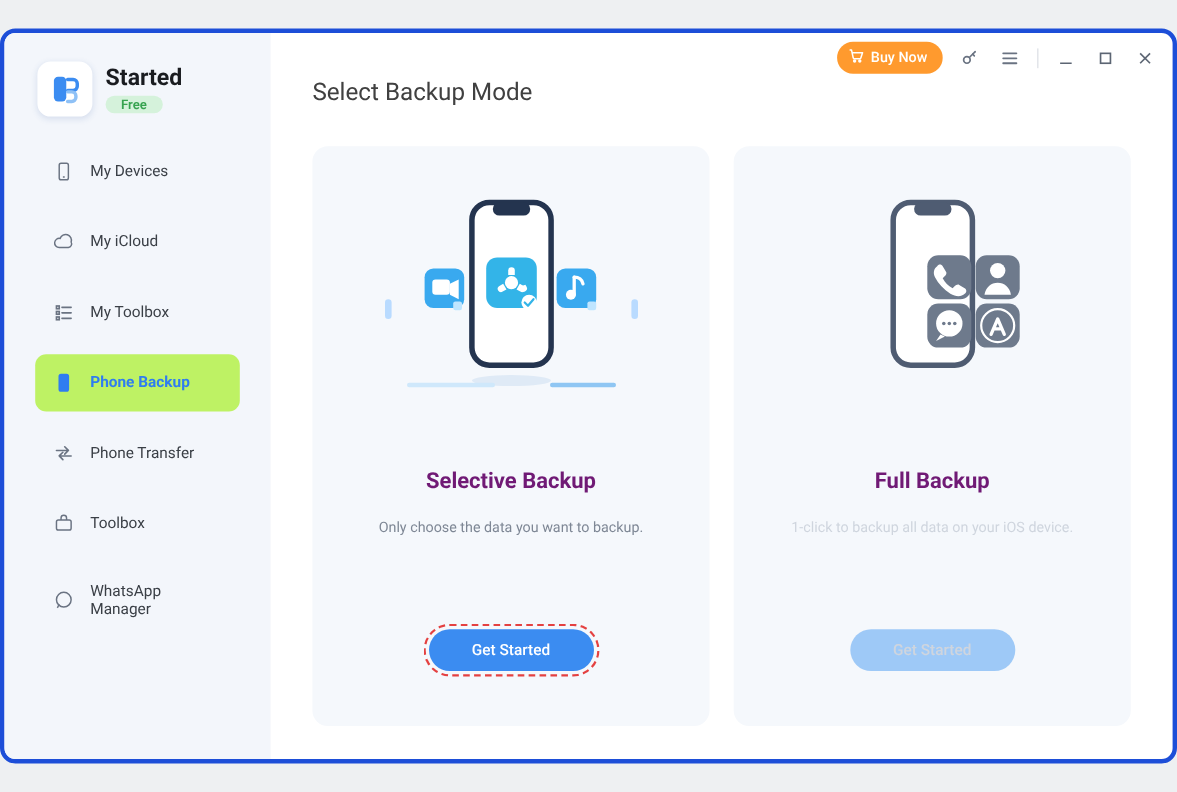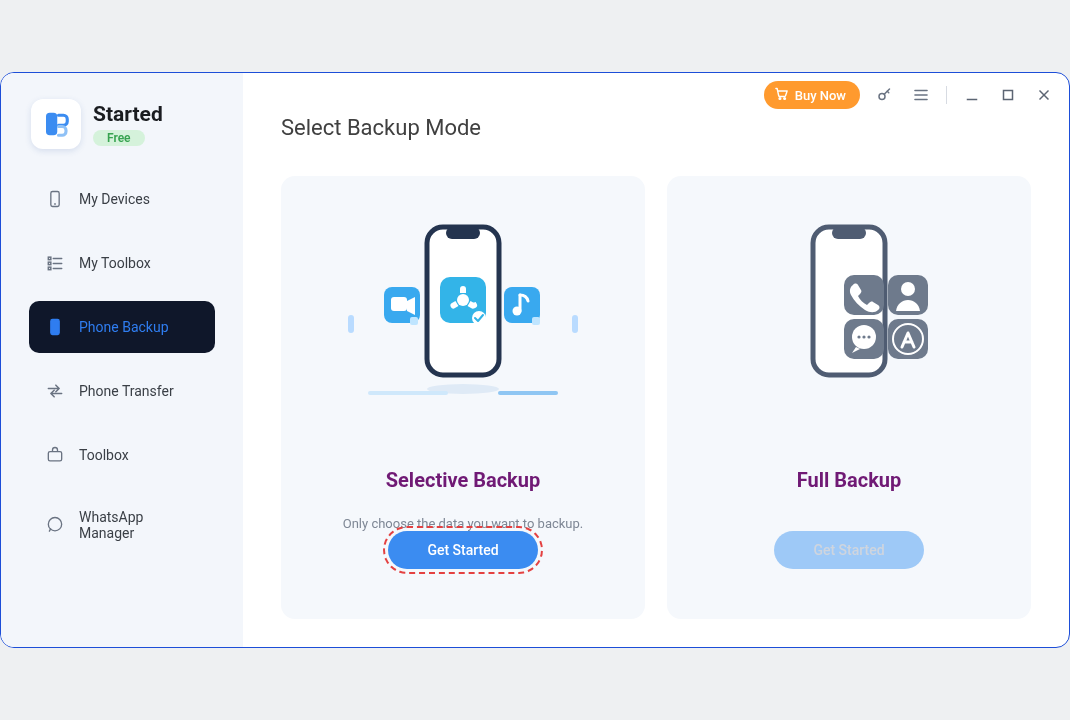--- a/index.html
+++ b/index.html
@@ -1,20 +1,20 @@
 <!DOCTYPE html>
 <html><head>
 <meta charset="utf-8">
 <style>
   * { box-sizing: border-box; margin: 0; padding: 0; font-family: -apple-system, BlinkMacSystemFont, "Segoe UI", Roboto, Arial, sans-serif; }
   html, body { height: 100%; }
   body { background: #eef0f2; display: flex; align-items: center; justify-content: center; }
   .window {
-    width: 1070px; height: 576px; background: #fff;
-    border: 1px solid #1d4ed8; border-radius: 14px; overflow: hidden;
+    width: 1070px; height: 668px; background: #fff;
+    border: 4px solid #1d4ed8; border-radius: 14px; overflow: hidden;
     display: flex; position: relative;
   }
 
   
   .titlebar-controls {
     position: absolute; top: 8px; right: 14px; display: flex; align-items: center; gap: 14px;
   }
   .buy-now {
     background: #ff9a2e; color: #fff; border-radius: 999px; padding: 5px 14px 5px 10px;
     font-size: 13px; font-weight: 500; display: flex; align-items: center; gap: 6px;
@@ -44,21 +44,21 @@
   }
 
   .nav { margin-top: 24px; display: flex; flex-direction: column; gap: 12px; padding: 0 28px; }
   .nav-item {
     display: flex; align-items: center; gap: 14px;
     padding: 16px 16px; border-radius: 10px; cursor: pointer;
     color: #3a3f46; font-size: 14px;
   }
   .nav-item .nico { width: 20px; height: 20px; display: flex; align-items: center; justify-content: center; color: #6a7382; }
   .nav-item .nico svg { width: 20px; height: 20px; }
-  .nav-item.active { background: #0f172a; color: #2f7df0; }
+  .nav-item.active { background: #bef264; color: #2f7df0; font-weight: bold; }
   .nav-item.active .nico { color: #2f7df0; }
   .nav-item.active .nico .phone-body { fill: #2f7df0; }
 
   
   .main { flex: 1; padding: 42px 38px 30px 38px; display: flex; flex-direction: column; }
   .page-title { font-size: 22px; font-weight: 400; color: #404040; }
   .cards { flex: 1; display: flex; gap: 22px; margin-top: 36px; }
   .card {
     flex: 1; background: #f5f8fc; border-radius: 14px;
     display: flex; flex-direction: column; align-items: center;
@@ -146,20 +146,28 @@
 
     <nav class="nav">
       <div class="nav-item">
         <span class="nico">
           <svg viewBox="0 0 24 24" fill="none" stroke="currentColor" stroke-width="1.6">
               <rect x="7" y="3" width="10" height="18" rx="2"></rect>
               <line x1="11" y1="18" x2="13" y2="18"></line>
             </svg>
         </span>
         <span>My Devices</span>
+      </div>
+      <div class="nav-item">
+        <span class="nico">
+          <svg viewBox="0 0 24 24" fill="none" stroke="currentColor" stroke-width="1.6">
+              <path d="M7 18a5 5 0 1 1 1-9.9A6 6 0 0 1 20 12a4 4 0 0 1-3 6H7z"></path>
+            </svg>
+        </span>
+        <span>My iCloud</span>
       </div>
       <div class="nav-item">
         <span class="nico">
           <svg viewBox="0 0 24 24" fill="none" stroke="currentColor" stroke-width="1.8" stroke-linecap="round">
               <rect x="4" y="5" width="3" height="3"></rect>
               <rect x="4" y="11" width="3" height="3"></rect>
               <rect x="4" y="17" width="3" height="3"></rect>
               <line x1="10" y1="6.5" x2="20" y2="6.5"></line>
               <line x1="10" y1="12.5" x2="20" y2="12.5"></line>
               <line x1="10" y1="18.5" x2="20" y2="18.5"></line>
@@ -275,18 +283,19 @@
               <path d="M122 128l-4 6 8-4z" fill="#fff"></path>
             <circle cx="125" cy="118" r="1.6" fill="#6e7a8c"></circle>
               <circle cx="130" cy="118" r="1.6" fill="#6e7a8c"></circle>
               <circle cx="135" cy="118" r="1.6" fill="#6e7a8c"></circle>
 
             <path d="M168 128l6-14 6 14m-10-5h8" stroke="#fff" stroke-width="3" stroke-linecap="round" stroke-linejoin="round" fill="none"></path>
             <circle cx="174" cy="120" r="15" fill="none" stroke="#fff" stroke-width="2"></circle>
           </svg>
         </div>
         <div class="card-title">Full Backup</div>
+        <div class="card-desc">1-click to backup all data on your iOS device.</div>
         <div class="cta secondary">Get Started</div>
       </div>
 
     </div>
   </main>
 </div>
 
 </body></html>

